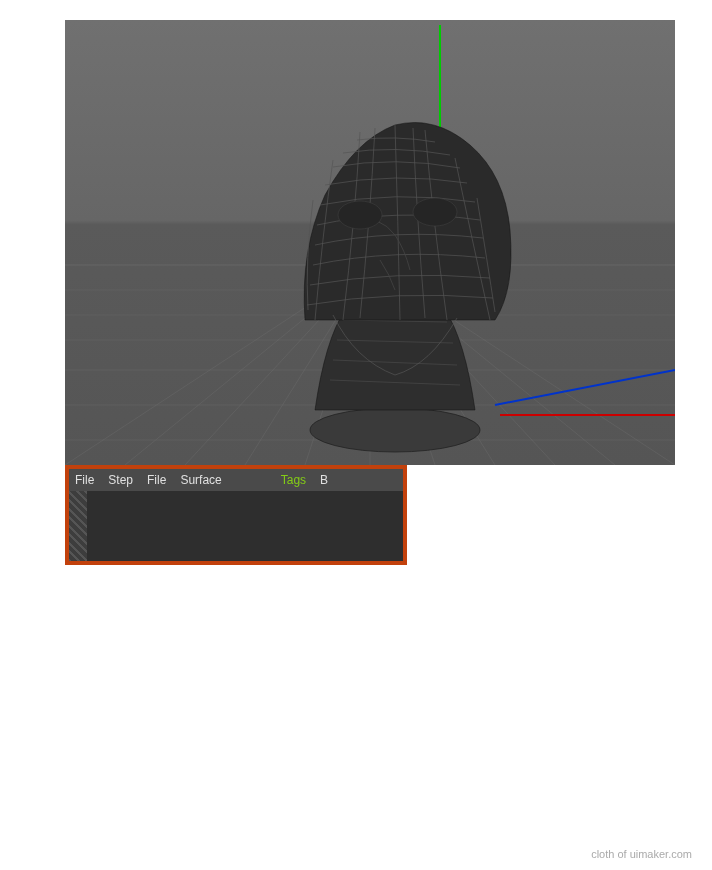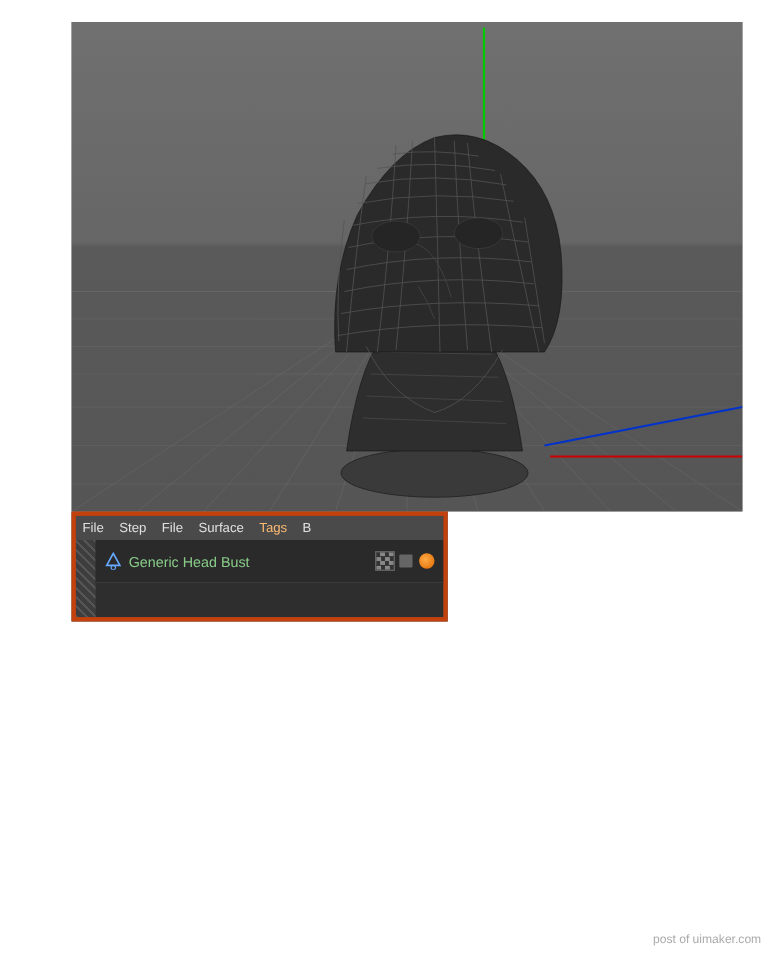--- a/index.html
+++ b/index.html
@@ -58,21 +58,22 @@
       gap: 14px;
     }
 
     .c4d-menu-item {
       font-size: 12px;
       color: #e0e0e0;
       cursor: default;
     }
 
     .c4d-menu-item.active {
-      color: #fdba74;
+      color: #84cc16;
+      margin-left: 45px;
     }
 
     .c4d-hatch {
       position: absolute;
       left: 0;
       top: 22px;
       bottom: 0;
       width: 18px;
       background: repeating-linear-gradient(
         45deg,
@@ -245,35 +246,21 @@
       <span class="c4d-menu-item">Surface</span>
       <span class="c4d-menu-item active">Tags</span>
       <span class="c4d-menu-item">B</span>
     </div>
 
     <div class="c4d-hatch"></div>
 
     <div class="c4d-items-area">
 
 
-      <div class="c4d-item-row bust-row">
-        <div style="width:16px;height:16px;flex-shrink:0;position:relative;">
-          <svg width="16" height="16" viewBox="0 0 16 16">
-            <polygon points="8,1 14,12 2,12" fill="none" stroke="#66aaff" stroke-width="1.5"></polygon>
-            <circle cx="8" cy="14" r="2" fill="none" stroke="#66aaff" stroke-width="1"></circle>
-          </svg>
-        </div>
-        <span class="c4d-item-label bust-label">Generic Head Bust</span>
-        <div class="c4d-item-controls">
-          <div style="width:18px;height:18px;background:repeating-conic-gradient(#888 0% 25%, #333 0% 50%) 0 0 / 8px 8px;border:1px solid #666;"></div>
-          <div style="width:12px;height:12px;background:#666;border-radius:1px;"></div>
-          <div style="width:14px;height:14px;background:radial-gradient(circle at 40% 40%, #ffaa44, #dd6600);border-radius:50%;margin-left:2px;"></div>
-        </div>
-      </div>
     </div>
   </div>
 
 
 </div>
 
 <div class="footer">
-  <span>post of uimaker.com</span>
+  <span>cloth of uimaker.com</span>
 </div>
 
 </body></html>

